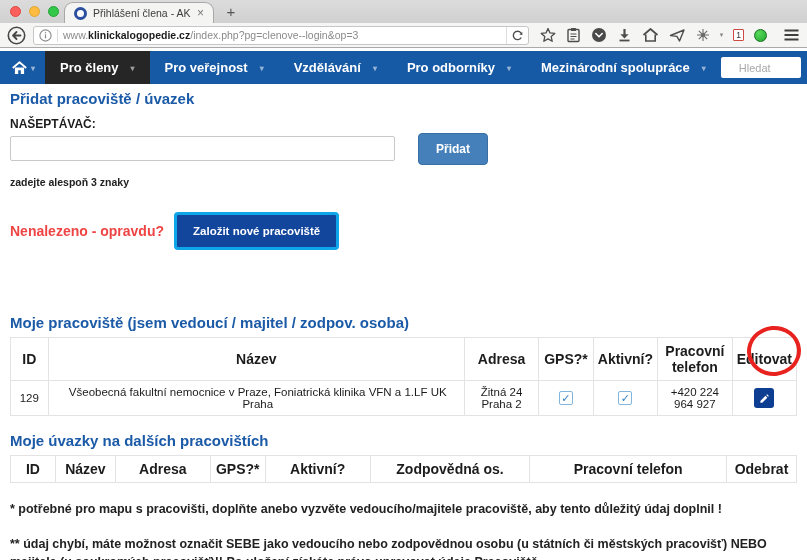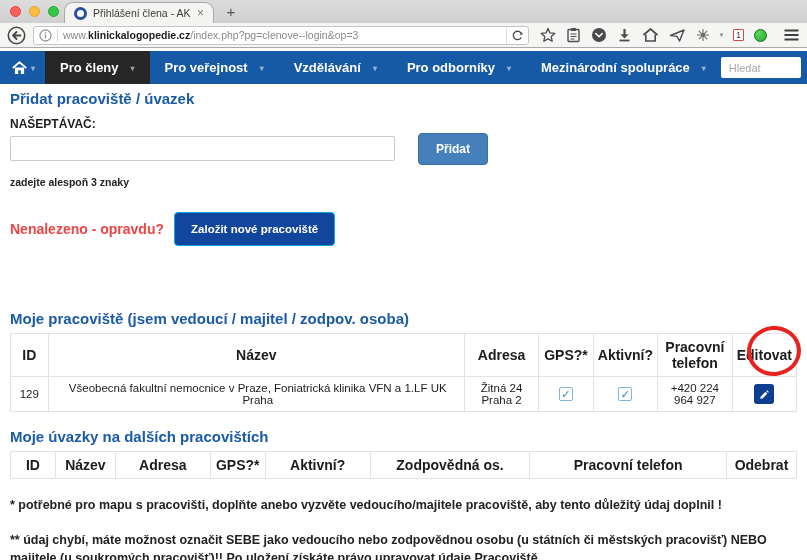--- a/index.html
+++ b/index.html
@@ -72,21 +72,21 @@
     background: #1659a5; display: flex; align-items: stretch;
     color: #fff; font-size: 13px; font-weight: 700;
   }
   .nav-home { display: flex; align-items: center; gap: 4px; padding: 0 10px 0 12px; }
   .nav-item { display: flex; align-items: center; gap: 12px; padding: 0 15px; white-space: nowrap; }
   .nav-item.active { background: #262626; }
   .nav-caret { font-size: 8px; color: rgba(255,255,255,0.55); transform: translateY(1px); }
   .nav-search { margin-left: auto; display: flex; align-items: center; padding-right: 6px; }
   .nav-search input {
     width: 80px; height: 21px; border: none; border-radius: 2px;
-    font-size: 11px; padding: 0 8px; font-family: "Liberation Sans", sans-serif;
+    font-size: 11px; padding: 0 18px; font-family: "Liberation Sans", sans-serif;
     color: #333; outline: none;
   }
   .nav-search input::placeholder { color: #a9a9a9; }
   .mag { margin-left: 8px; }
 
   
   .content { position: absolute; top: 84px; left: 0; width: 807px; padding: 6px 10px 0 10px; }
   .h-blue { color: #1b5aa7; font-size: 15px; font-weight: 700; }
   .lbl { font-size: 12px; font-weight: 700; color: #1c1c1c; margin-top: 10px; }
   .sugg-row { display: flex; align-items: flex-start; margin-top: 5px; }
@@ -97,21 +97,21 @@
   .btn-mid {
     margin-left: 23px; margin-top: -3px;
     background: #4580ba; border: 1px solid #3a6fa5; border-radius: 4px;
     color: #fff; font-size: 12px; font-weight: 700; padding: 8px 17px;
     font-family: "Liberation Sans", sans-serif; cursor: pointer;
   }
   .hint { font-size: 10.5px; font-weight: 700; color: #222; margin-top: 11px; }
   .notfound-row { display: flex; align-items: center; margin-top: 24px; }
   .notfound-label { font-size: 14px; font-weight: 700; color: #ef4444; }
   .btn-navy {
-    background: #12459c; border: 1px solid #0ea5e9; border-radius: 4px;
+    background: #12459c; border: 3px solid #0ea5e9; border-radius: 4px;
     color: #fff; font-size: 11.5px; font-weight: 700; padding: 10px 16px;
     font-family: "Liberation Sans", sans-serif; cursor: pointer;
   }
   .notfound-row .btn-navy { margin-left: 10px; }
 
   .sec1-title { margin-top: 64px; }
   table { border-collapse: collapse; width: 787px; margin-top: 6px; font-size: 11.5px; color: #1c1c1c; }
   th, td { border: 1px solid #e3e3e3; padding: 5px 4px; text-align: center; }
   th { font-weight: 700; font-size: 14px; }
   td.cell-name, th.col-name-hd { }

